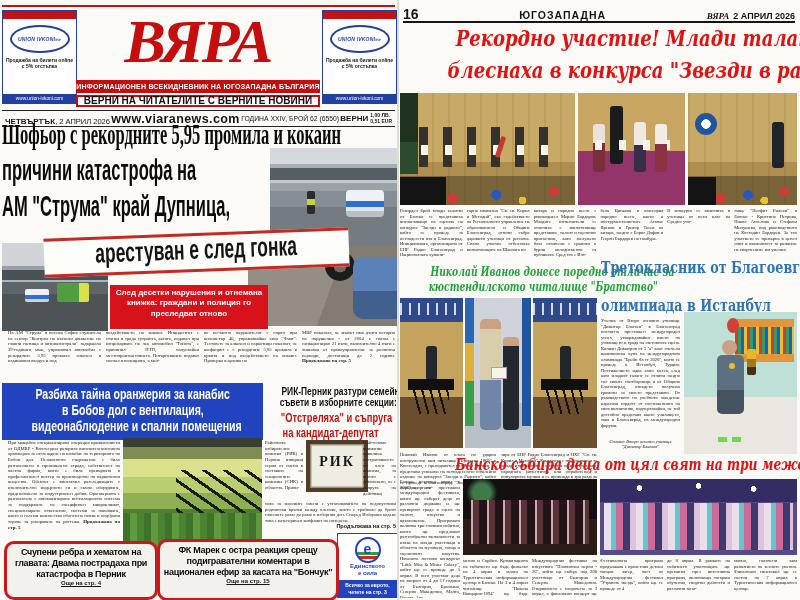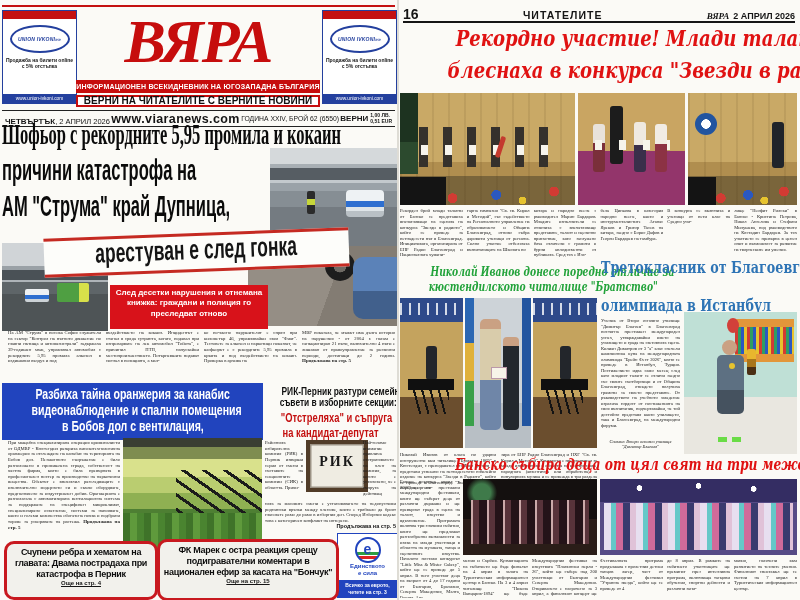--- a/index.html
+++ b/index.html
@@ -297,22 +297,22 @@
     <div class="col">На АМ "Струма" в посока София служители на сектор "Контрол на пътното движение по главни пътища и автомагистрали" задържаха 39-годишен мъж, управлявал автомобил с рекордните 5,95 промила алкохол в издишания въздух и под</div>
     <div class="col">въздействието на кокаин. Инцидентът е станал в сряда сутринта, когато, подавал при изпреварване на лек автомобил "Тойота", е причинил ПТП, напускайки местопроизшествието. Потърпевшите подават сигнал в полицията, а мал-</div>
     <div class="col">ко по-късно нарушителят е спрян при километър 46, управлявайки своя "Фиат". Тестовете за алкохол и наркотици показват, че шофьорът е с рекордните 5,95 промила в кръвта и под въздействието на кокаин. Проверка в архива на</div>
     <div class="col">
       <span>МВР показала, че мъжът има дълга история на нарушения - от 2004 г. насам е санкциониран 21 пъти, включително 4 пъти е лишаван от правоуправление за различни периоди, достигащи до 2 години. </span><b class="more">Продължава на стр. 5</b>
     </div>
   </div>
 
   <div class="abs" id="cannabis-head">
     <div><span class="condC">Разбиха тайна оранжерия за канабис</span></div>
+    <div><span class="condC">в Бобов дол с вентилация,</span></div>
     <div><span class="condC">видеонаблюдение и спални помещения</span></div>
-    <div><span class="condC">в Бобов дол с вентилация,</span></div>
   </div>
   <div class="abs col" id="cannabis-body">
     <span>При мащабна специализирана операция криминалисти от ОДМВР - Кюстендил разкриха високотехнологична оранжерия за отглеждане на канабис на територията на Бобов дол. Незаконното съоръжение е било разположено в промишлена сграда, собственост на частна фирма, която е била превърната в професионален постер за производство на наркотични вещества. Обектът е впечатлил разследващите с изключително модерното си и скъпо оборудване, предназначено за индустриален добив. Оранжерията е разполагала с автоматизирана вентилационна система за поддържане на специфичен микроклимат, специализирано осветление, системи за напояване, както и големи количества обогатена почва и подбрани торове за ускоряване на растежа. </span><b class="more">Продължава на стр. 5</b>
   </div>
   <div class="ph" id="ph-cannabis">
     <div class="frame"></div>
     <div class="plants"></div>
   </div>
 
   <div class="abs rik-k" id="rik-k1"><span class="condC">РИК-Перник разтури семейните</span></div>
@@ -341,21 +341,21 @@
   </div>
   <div class="abs teaser" id="teaser2">
     <div class="t">ФК Марек с остра реакция срещу подигравателни коментари в национален ефир за касата на "Бончук"</div>
     <div class="m">Още на стр. 15</div>
   </div>
 
   <div class="abs" id="gutter"></div>
 
   <div class="abs" id="rp-header">
     <span class="pn">16</span>
-    <span class="sec">ЧИТАТЕЛИТЕ</span>
+    <span class="sec">ЮГОЗАПАДНА</span>
     <span class="right">
       <span class="paper">ВЯРА</span>
       <span class="d">2 АПРИЛ 2026</span>
     </span>
   </div>
   <div class="abs" id="rp-line"></div>
 
   <div class="abs radio-h" id="radio-h1"><span class="condC">Рекордно участие! Млади таланти от Банско</span></div>
   <div class="abs radio-h" id="radio-h2"><span class="condC">блеснаха в конкурса "Звезди в радиото"</span></div>
 

